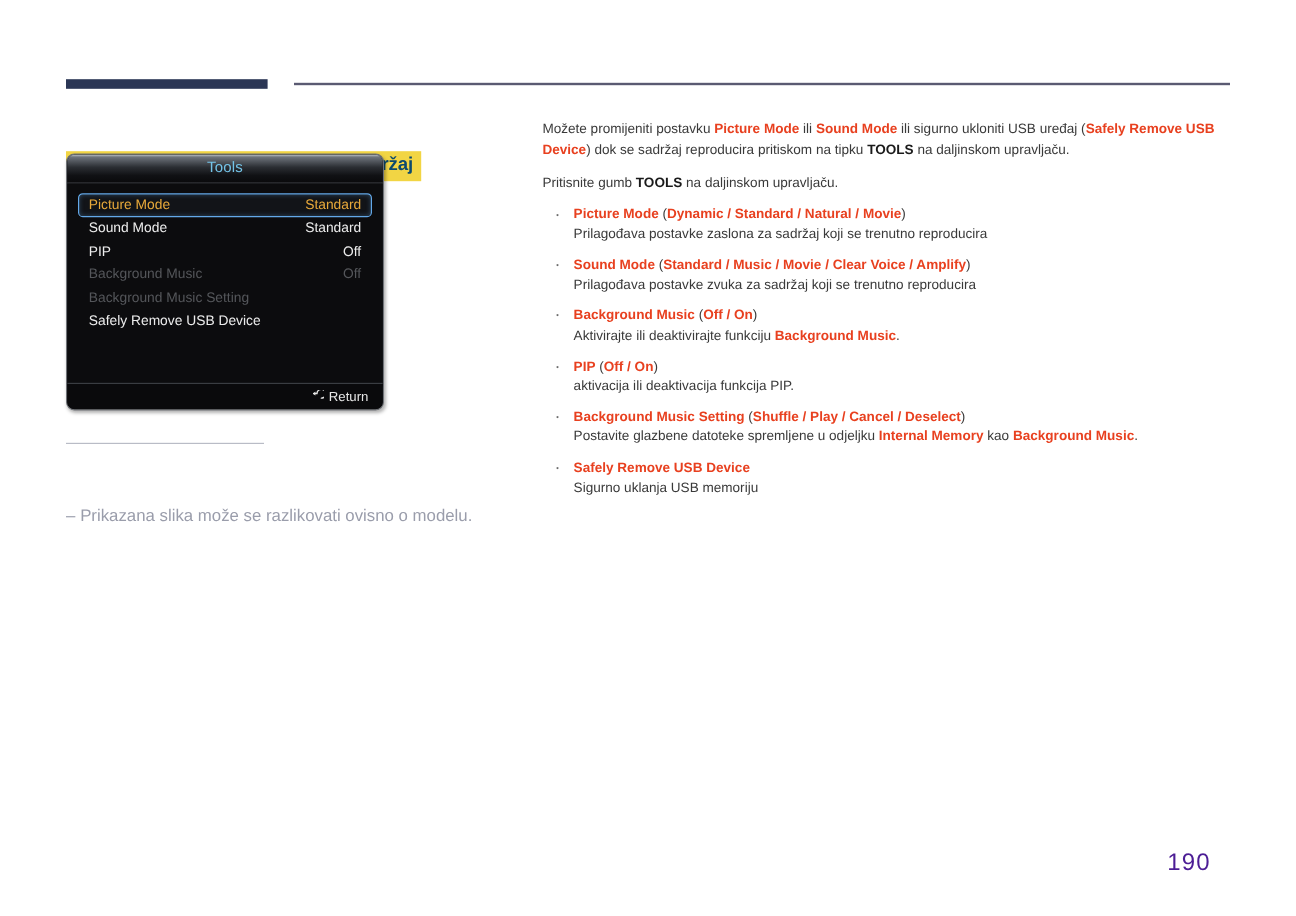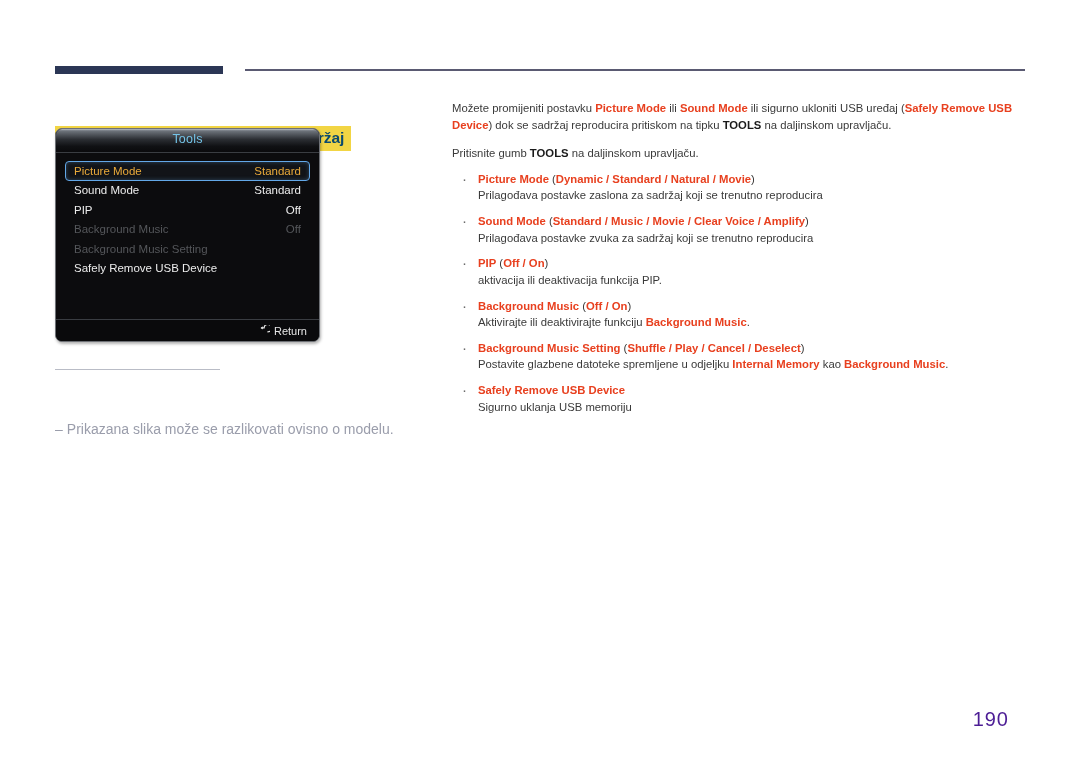--- a/index.html
+++ b/index.html
@@ -296,28 +296,28 @@
   <ul class="bullets" id="bullet-list">
       <li>
         <div class="bullet-head"><b class="r">Picture Mode</b><span> (</span><b class="r">Dynamic / Standard / Natural / Movie</b><span>)</span></div>
         <div class="bullet-desc">Prilagođava postavke zaslona za sadržaj koji se trenutno reproducira</div>
       </li>
       <li>
         <div class="bullet-head"><b class="r">Sound Mode</b><span> (</span><b class="r">Standard / Music / Movie / Clear Voice / Amplify</b><span>)</span></div>
         <div class="bullet-desc">Prilagođava postavke zvuka za sadržaj koji se trenutno reproducira</div>
       </li>
       <li>
+        <div class="bullet-head"><b class="r">Background Music</b><span> (</span><b class="r">Off / On</b><span>)</span></div>
+        <div class="bullet-desc"><span>Aktivirajte ili deaktivirajte funkciju </span><b class="r">Background Music</b><span>.</span></div>
+      </li>
+      <li>
         <div class="bullet-head"><b class="r">PIP</b><span> (</span><b class="r">Off / On</b><span>)</span></div>
         <div class="bullet-desc">aktivacija ili deaktivacija funkcija PIP.</div>
       </li>
       <li>
-        <div class="bullet-head"><b class="r">Background Music</b><span> (</span><b class="r">Off / On</b><span>)</span></div>
-        <div class="bullet-desc"><span>Aktivirajte ili deaktivirajte funkciju </span><b class="r">Background Music</b><span>.</span></div>
-      </li>
-      <li>
         <div class="bullet-head"><b class="r">Background Music Setting</b><span> (</span><b class="r">Shuffle / Play / Cancel / Deselect</b><span>)</span></div>
         <div class="bullet-desc"><span>Postavite glazbene datoteke spremljene u odjeljku </span><b class="r">Internal Memory</b><span> kao </span><b class="r">Background Music</b><span>.</span></div>
       </li>
       <li>
         <div class="bullet-head"><b class="r">Safely Remove USB Device</b></div>
         <div class="bullet-desc">Sigurno uklanja USB memoriju</div>
       </li>
     </ul>
 </div>
 

